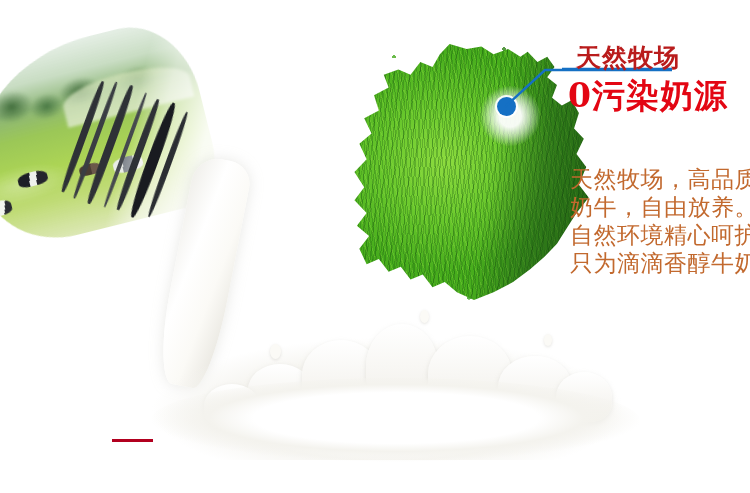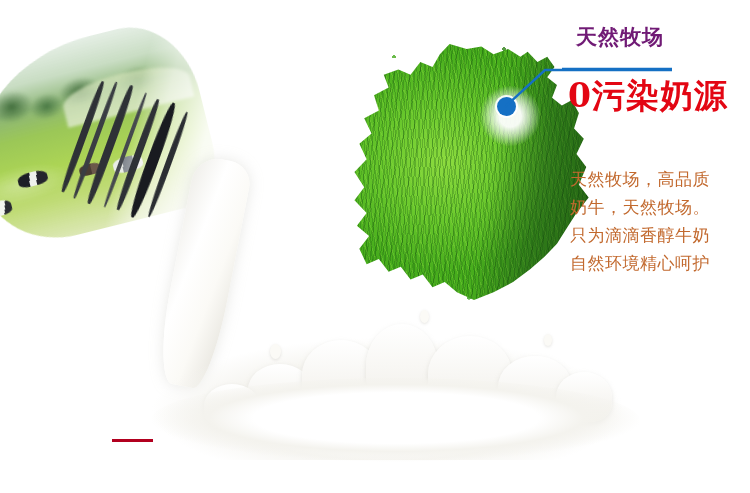--- a/index.html
+++ b/index.html
@@ -145,32 +145,32 @@
   .map-dot{
     position:absolute;left:145px;top:53px;width:19px;height:19px;border-radius:50%;
     background:#1570c4;box-shadow:0 0 0 2px rgba(255,255,255,.9);
   }
 
   
   #callout-svg{position:absolute;left:0;top:0;width:750px;height:493px;pointer-events:none;}
 
   
   #headline{
-    position:absolute;left:576px;top:23px;
-    font-size:21px;font-weight:bold;color:#701a75;letter-spacing:1px;
+    position:absolute;left:576px;top:41px;
+    font-size:25px;font-weight:bold;color:#b91c1c;letter-spacing:1px;
     font-family:"DejaVu Sans","Liberation Sans",sans-serif;
   }
   #subhead{
     position:absolute;left:568px;top:74px;
     font-size:33px;font-weight:bold;color:#e30613;letter-spacing:1px;
     font-family:"DejaVu Serif","Liberation Serif",serif;
   }
   #body-copy{
     position:absolute;left:570px;top:165px;width:180px;
-    font-size:17px;line-height:28px;color:#c2692e;letter-spacing:.5px;
+    font-size:23px;line-height:28px;color:#c2692e;letter-spacing:.5px;
     font-family:"DejaVu Sans","Liberation Sans",sans-serif;
   }
   #body-copy div{white-space:nowrap;}
   #rule{
     position:absolute;left:112px;top:439px;width:41px;height:3px;background:#b2001f;
   }
 </style>
 </head>
 <body>
 
@@ -238,19 +238,19 @@
   <svg id="callout-svg">
     <polyline points="505,107 545,70 672,70" fill="none" stroke="#1570c4" stroke-width="2.4"></polyline>
     <line x1="562" y1="69" x2="672" y2="69" stroke="#1570c4" stroke-width="2.6"></line>
   </svg>
 
   <div id="headline">天然牧场</div>
   <div id="subhead">0污染奶源</div>
 
   <div id="body-copy">
     <div>天然牧场，高品质</div>
-    <div>奶牛，天然牧场。</div>
+    <div>奶牛，自由放养。</div>
+    <div>自然环境精心呵护</div>
     <div>只为滴滴香醇牛奶</div>
-    <div>自然环境精心呵护</div>
   </div>
 
   <div id="rule"></div>
 </div>
 
 </body></html>

